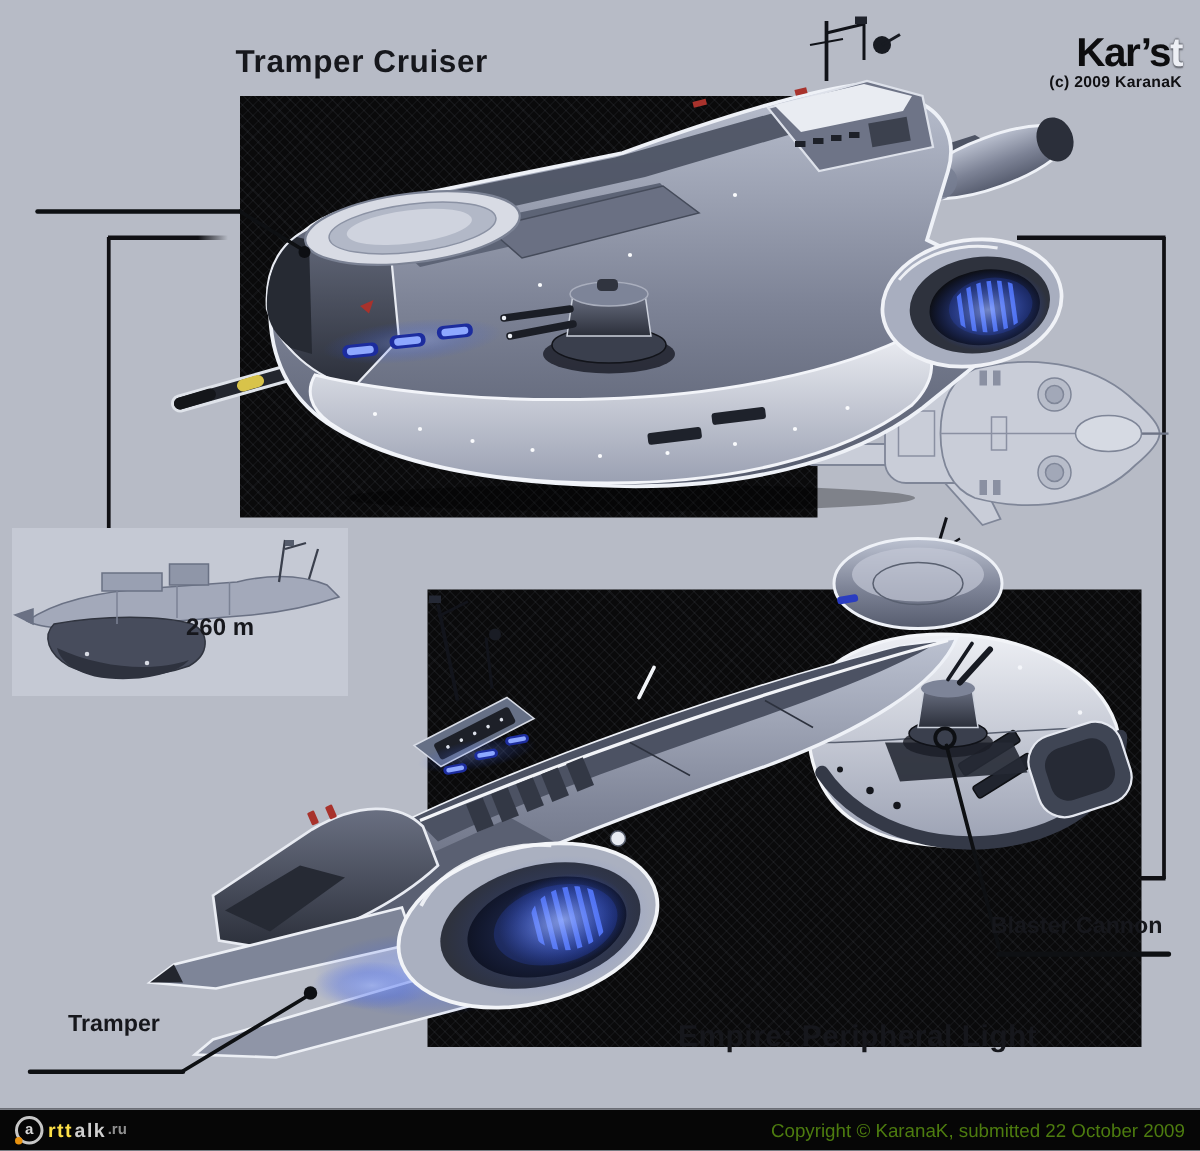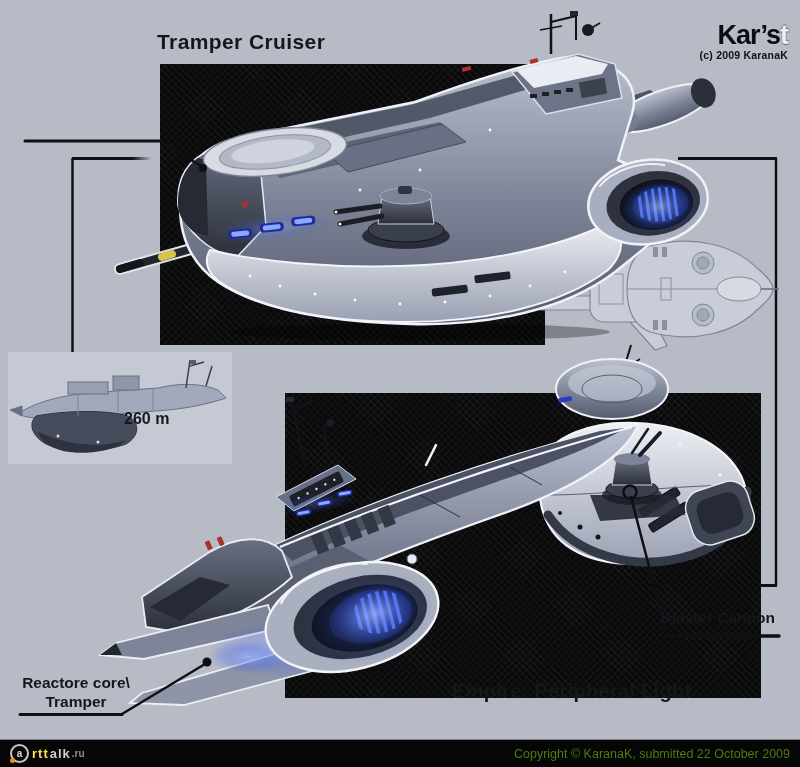--- a/index.html
+++ b/index.html
@@ -417,21 +417,20 @@
     </g>
     <circle cx="203" cy="168" r="4" fill="#0d0f13"></circle>
     <circle cx="630" cy="492" r="6.5" fill="none" stroke="#0d0f13" stroke-width="2.5"></circle>
     <circle cx="207" cy="662" r="4.5" fill="#0d0f13"></circle>
   </svg>
 
   <div class="lbl" id="title">Tramper Cruiser</div>
   <div class="lbl" id="lbl-scale">260 m</div>
   <div class="lbl" id="lbl-blaster">Blaster Cannon</div>
   <div class="lbl" id="lbl-reactor">
-    <div>Reactore core\</div>
     <div>Tramper</div>
   </div>
   <div class="lbl" id="lbl-empire">Empire: Peripheral Light</div>
 
   <div id="artist-logo">
     <div class="row1"><span>Kar</span><span>’s</span><span class="white-t">t</span></div>
     <div class="row2">(c) 2009 KaranaK</div>
   </div>
 
   <div id="footer">

